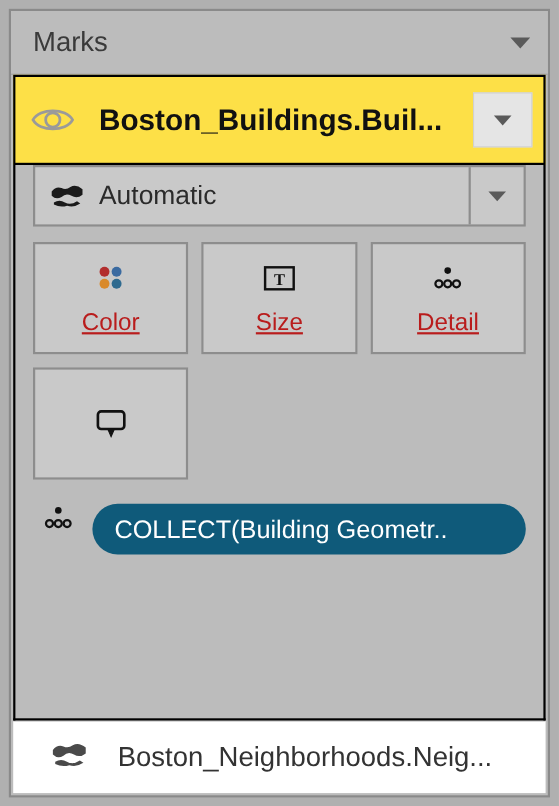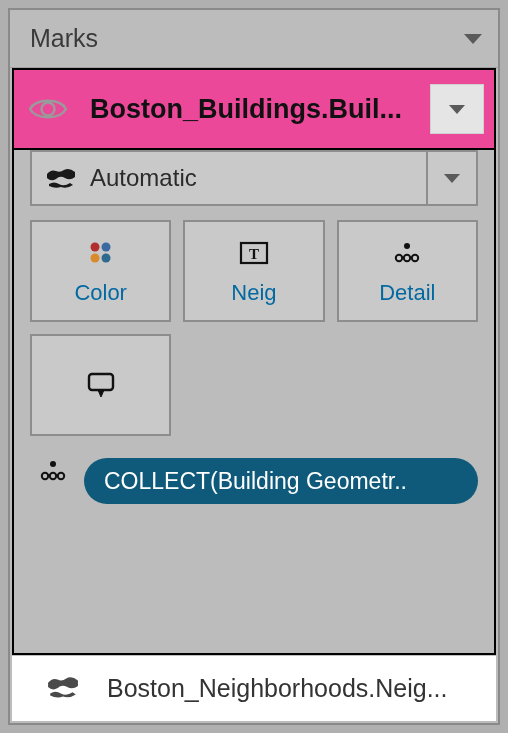--- a/index.html
+++ b/index.html
@@ -40,21 +40,21 @@
     border-right: 9px solid transparent;
     border-top: 10px solid #5a5a5a;
   }
   .tri-down.small {
     border-left-width: 8px;
     border-right-width: 8px;
     border-top-width: 9px;
   }
   
   .layer-active {
-    background: #ec4899;
+    background: #fde047;
     border: 2px solid #000;
     border-left: 2px solid #000;
     border-right: 2px solid #000;
     margin: 0 2px;
     display: flex;
     align-items: center;
     padding: 14px 10px 14px 14px;
     gap: 22px;
   }
   .eye-icon svg { display: block; }
@@ -129,21 +129,22 @@
     background: #c9c9c9;
     height: 102px;
     display: flex;
     flex-direction: column;
     align-items: center;
     justify-content: center;
     gap: 10px;
   }
   .shelf-label {
     font-size: 22px;
-    color: #0369a1;
+    color: #b91c1c;
+    text-decoration: underline;
   }
   .shelf-icon { height: 34px; display:flex; align-items:center; justify-content:center; }
 
   .pill-row {
     margin-top: 22px;
     display: flex;
     align-items: flex-start;
     gap: 14px;
     padding-left: 6px;
   }
@@ -237,21 +238,21 @@
       </div>
 
 
       <div class="shelf">
         <div class="shelf-icon">
           <svg width="32" height="28" viewBox="0 0 32 28">
             <rect x="3" y="4" width="26" height="20" fill="none" stroke="#111" stroke-width="2.2"></rect>
             <text x="16" y="20" font-size="15" font-family="serif" font-weight="bold" text-anchor="middle" fill="#111">T</text>
           </svg>
         </div>
-        <span class="shelf-label">Neig</span>
+        <span class="shelf-label">Size</span>
       </div>
 
       <div class="shelf">
         <div class="shelf-icon">
           <svg width="32" height="26" viewBox="0 0 32 26">
             <circle cx="16" cy="6" r="3" fill="#111"></circle>
             <circle cx="8" cy="18" r="3.2" fill="none" stroke="#111" stroke-width="2"></circle>
             <circle cx="16" cy="18" r="3.2" fill="none" stroke="#111" stroke-width="2"></circle>
             <circle cx="24" cy="18" r="3.2" fill="none" stroke="#111" stroke-width="2"></circle>
           </svg>

